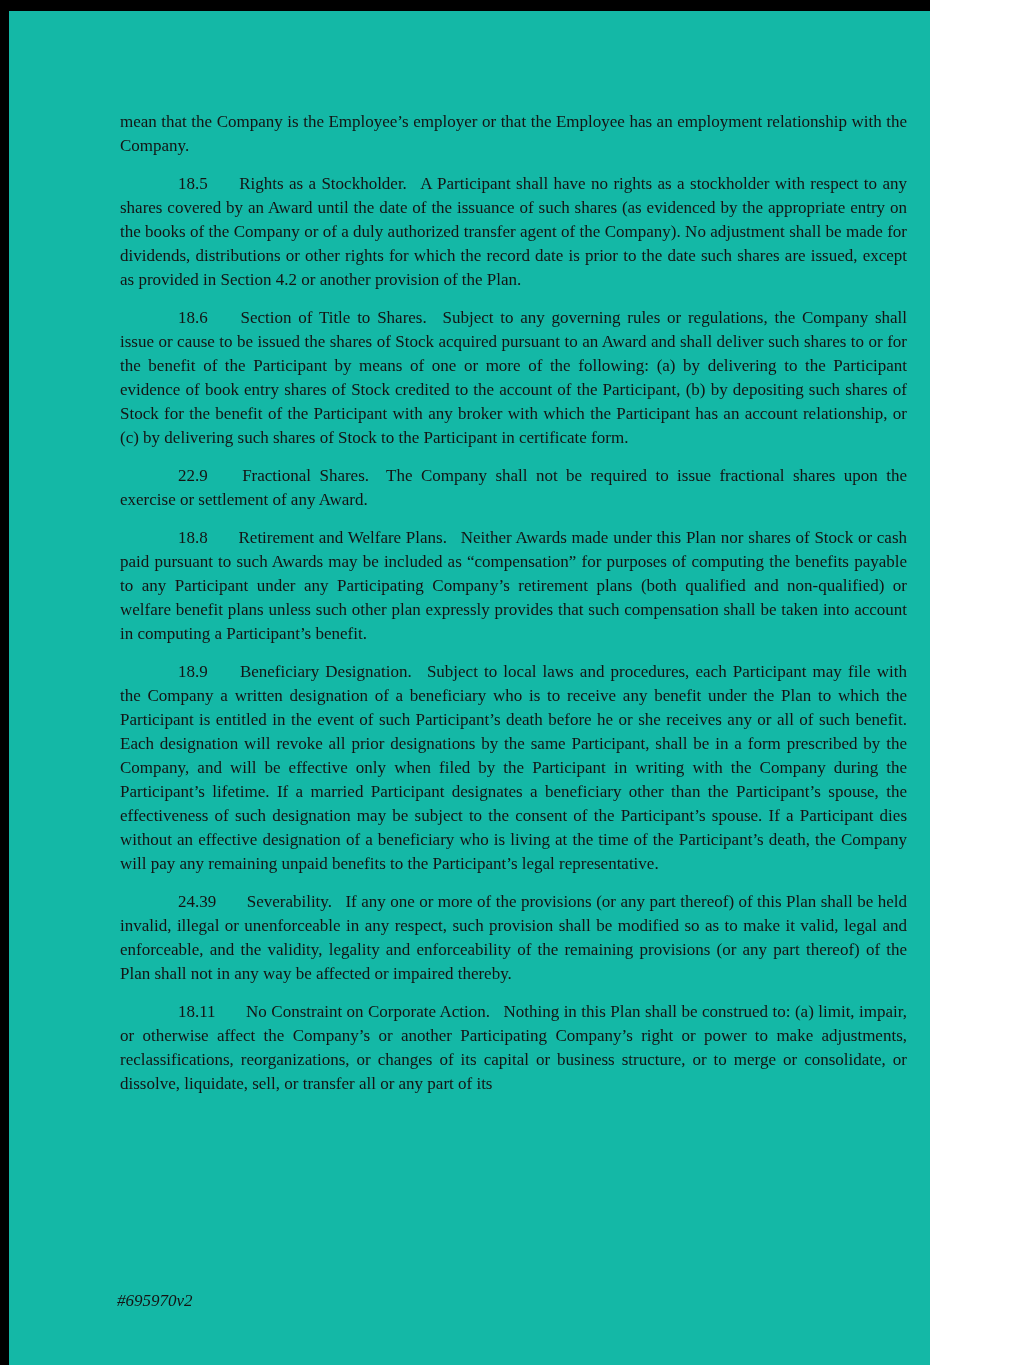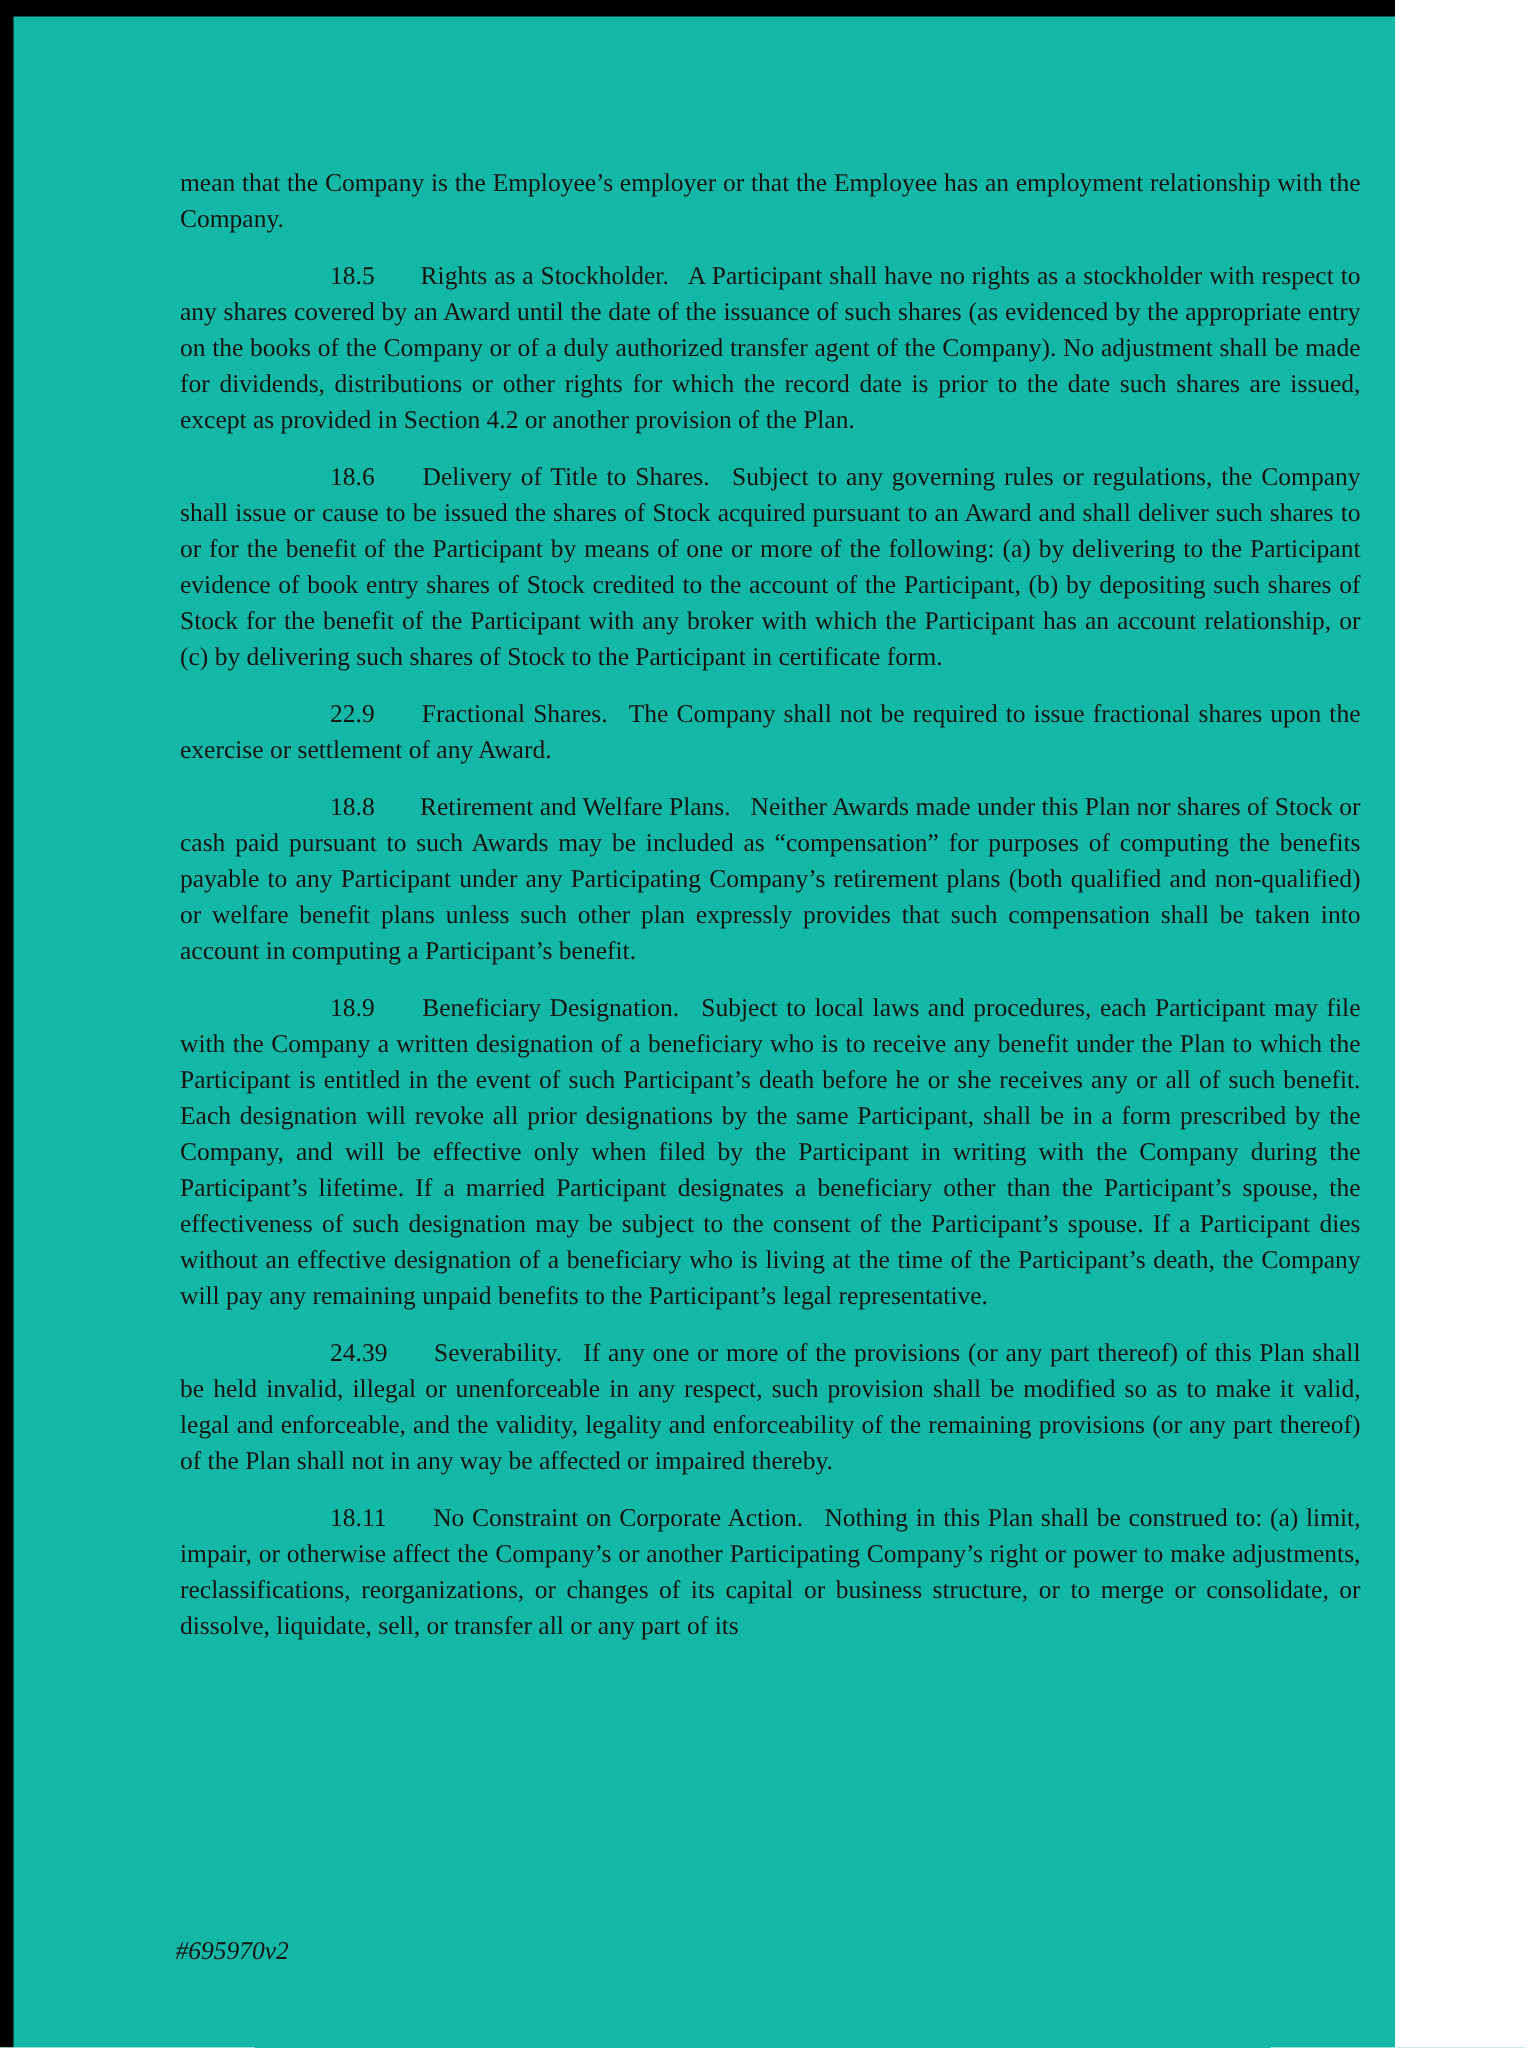--- a/index.html
+++ b/index.html
@@ -42,21 +42,20 @@
     line-height: 24px;
   }
   .para {
     margin: 0 0 14px 0;
   }
   .para.section {
     text-indent: 58px;
   }
   .sec-num {
     padding-right: 26px;
-    margin-left: 42px;
   }
   .sec-title {
     padding-right: 9px;
   }
   .page-number {
     position: absolute;
     top: 1260px;
     left: 0;
     width: 1023px;
     text-align: center;
@@ -84,21 +83,21 @@
     <p class="para intro">mean that the Company is the Employee’s employer or that the Employee has an employment relationship with the Company.</p>
 
     <p class="para section">
       <span class="sec-num">18.5</span>
       <span class="sec-title">Rights as a Stockholder.</span>
       <span class="sec-body">A Participant shall have no rights as a stockholder with respect to any shares covered by an Award until the date of the issuance of such shares (as evidenced by the appropriate entry on the books of the Company or of a duly authorized transfer agent of the Company).  No adjustment shall be made for dividends, distributions or other rights for which the record date is prior to the date such shares are issued, except as provided in Section 4.2 or another provision of the Plan.</span>
     </p>
 
     <p class="para section">
       <span class="sec-num">18.6</span>
-      <span class="sec-title">Delivery of Title to Shares.</span>
+      <span class="sec-title">Section of Title to Shares.</span>
       <span class="sec-body">Subject to any governing rules or regulations, the Company shall issue or cause to be issued the shares of Stock acquired pursuant to an Award and shall deliver such shares to or for the benefit of the Participant by means of one or more of the following: (a) by delivering to the Participant evidence of book entry shares of Stock credited to the account of the Participant, (b) by depositing such shares of Stock for the benefit of the Participant with any broker with which the Participant has an account relationship, or (c) by delivering such shares of Stock to the Participant in certificate form.</span>
     </p>
 
     <p class="para section">
       <span class="sec-num">22.9</span>
       <span class="sec-title">Fractional Shares.</span>
       <span class="sec-body">The Company shall not be required to issue fractional shares upon the exercise or settlement of any Award.</span>
     </p>
 
     <p class="para section">

